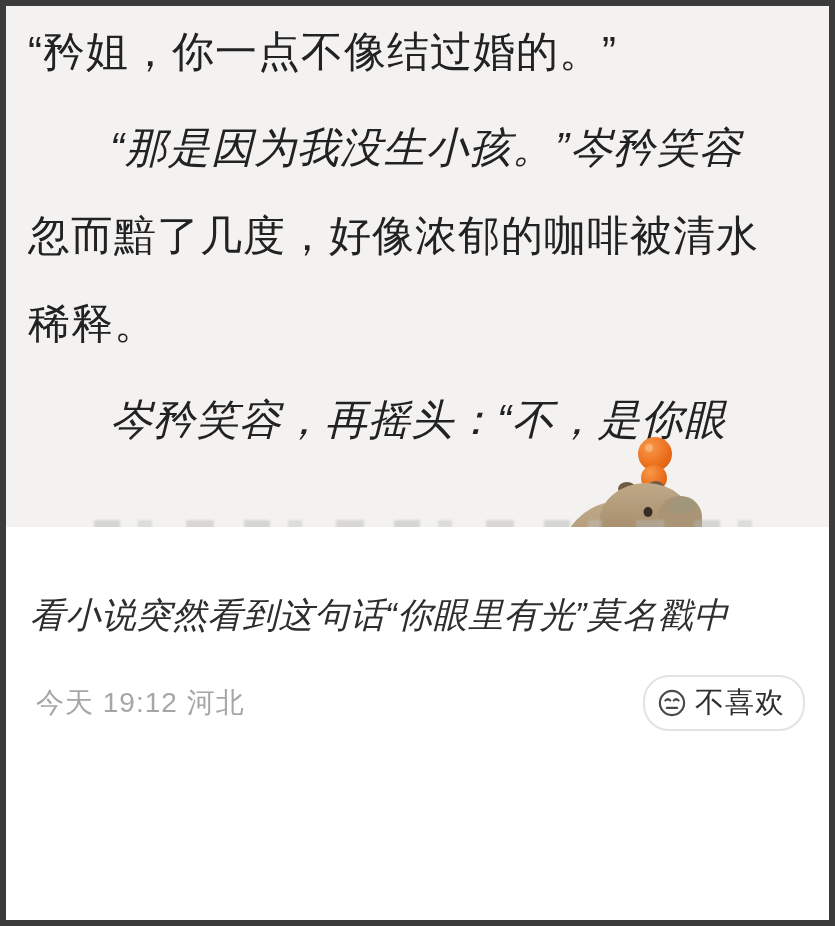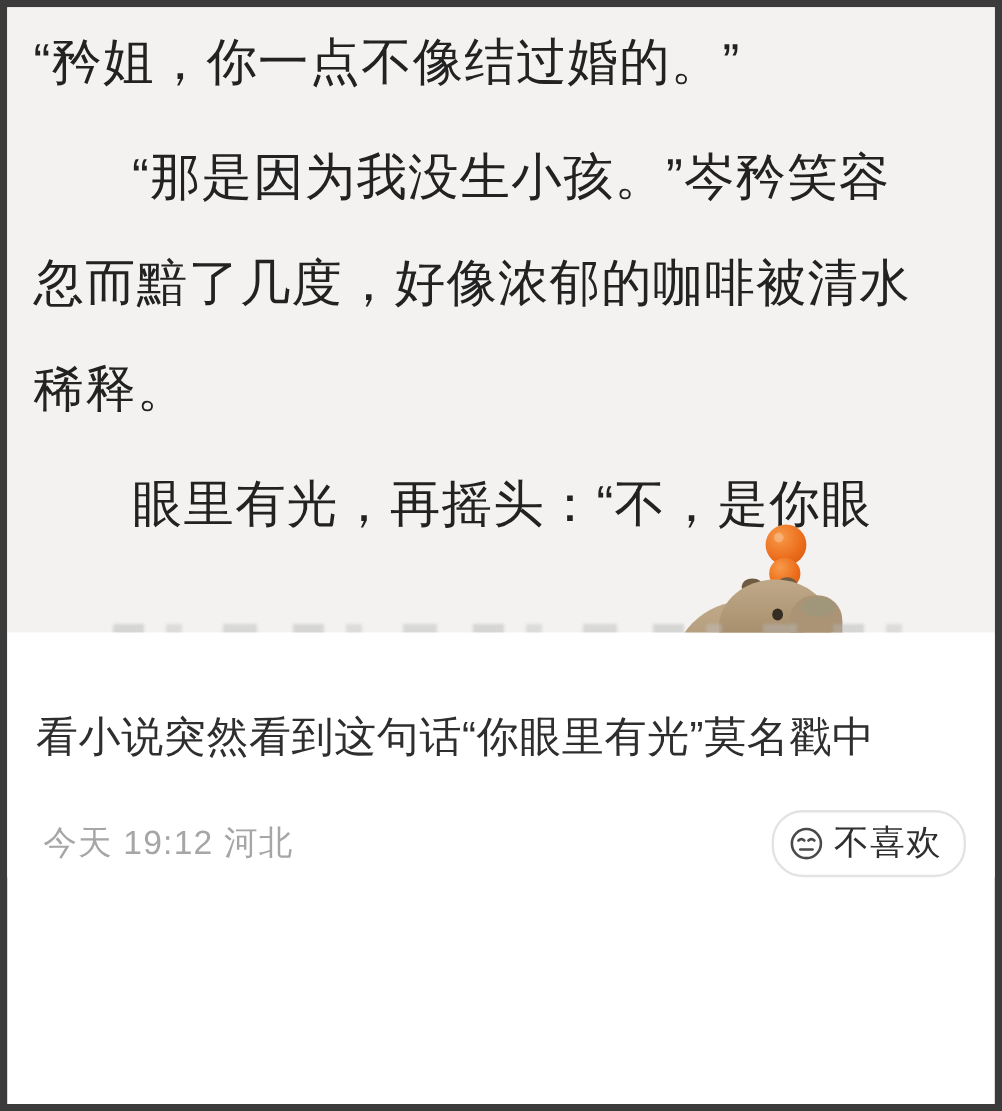--- a/index.html
+++ b/index.html
@@ -25,21 +25,21 @@
   .novel-line {
     font-size:42px;
     line-height:88px;
     height:88px;
     color:#222;
     padding:0 22px;
     white-space:nowrap;
     letter-spacing:1px;
   }
   .novel-line.indent { padding-left:104px; }
-  .novel-line.p-gap { margin-top:8px; }
+  .novel-line.p-gap { margin-top:8px;font-style:italic; }
 
   .capybara {
     position:absolute;
     left:550px; top:426px;
     width:152px; height:196px;
   }
 
   .blur-strip {
     position:absolute;
     left:88px; right:46px; bottom:-2px;
@@ -63,20 +63,21 @@
     letter-spacing:1px;
     white-space:nowrap;
   }
 
   .post-desc {
     margin-top:30px;
     font-size:35px;
     line-height:48px;
     color:#2e2e2e;
     letter-spacing:0.5px;
+    font-style:italic;
   }
   .desc-line { white-space:nowrap; }
   .hashtag {
     color:#1f3c72;
     cursor:pointer;
     margin-right:12px;
   }
   .hashtag:last-child { margin-right:0; }
 
   .post-footer {
@@ -109,21 +110,21 @@
 </head>
 <body>
 
 <div class="frame">
 
   <div class="novel">
     <div class="novel-line">“矜姐，你一点不像结过婚的。”</div>
     <div class="novel-line indent p-gap">“那是因为我没生小孩。”岑矜笑容</div>
     <div class="novel-line">忽而黯了几度，好像浓郁的咖啡被清水</div>
     <div class="novel-line">稀释。</div>
-    <div class="novel-line indent p-gap">眼里有光，再摇头：“不，是你眼</div>
+    <div class="novel-line indent p-gap">岑矜笑容，再摇头：“不，是你眼</div>
 
     <svg class="capybara" viewBox="0 0 152 196" xmlns="http://www.w3.org/2000/svg">
       <defs>
         <linearGradient id="fur" x1="0" y1="0" x2="0" y2="1">
           <stop offset="0" stop-color="#c0a988"></stop>
           <stop offset="0.55" stop-color="#a8906f"></stop>
           <stop offset="1" stop-color="#8a7254"></stop>
         </linearGradient>
         <radialGradient id="org" cx="0.35" cy="0.3" r="0.9">
           <stop offset="0" stop-color="#f79a4a"></stop>

